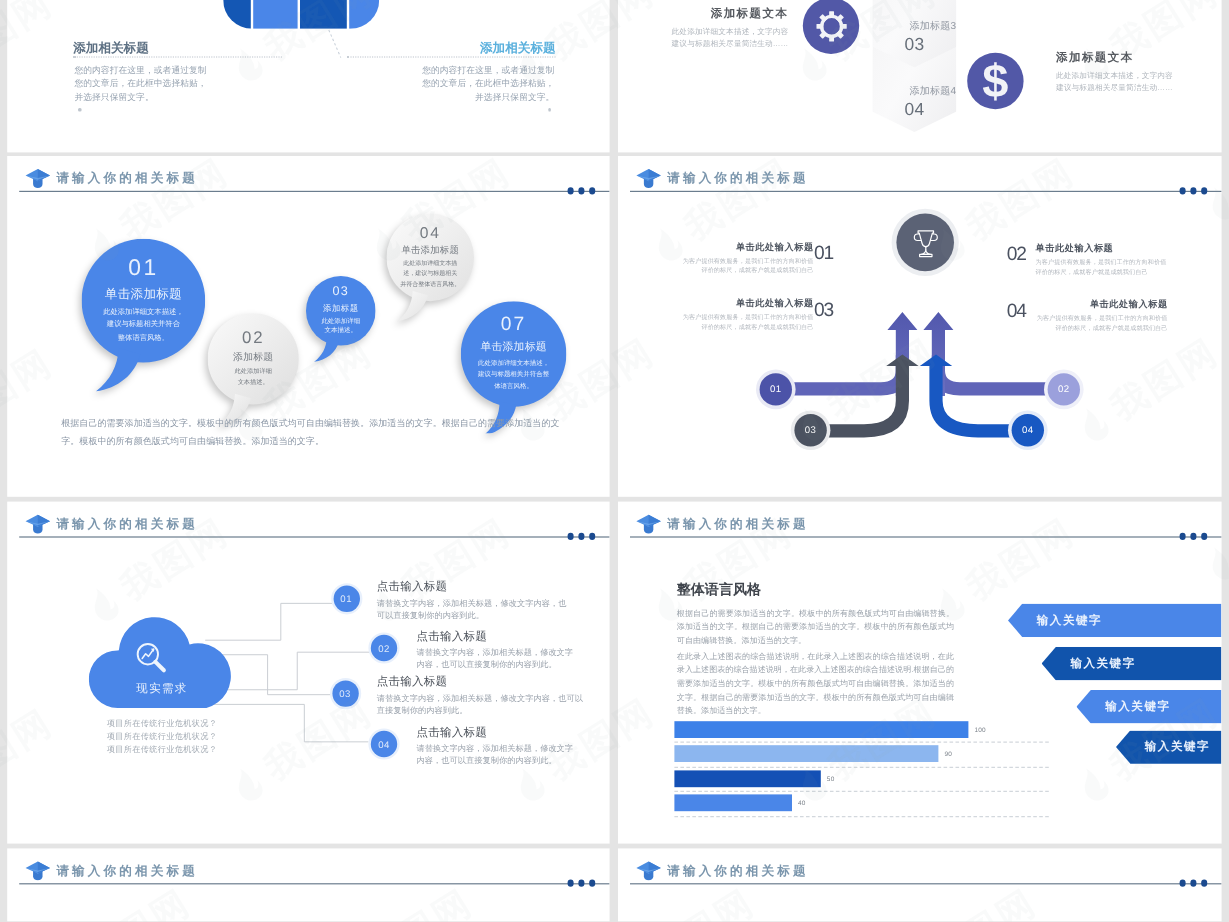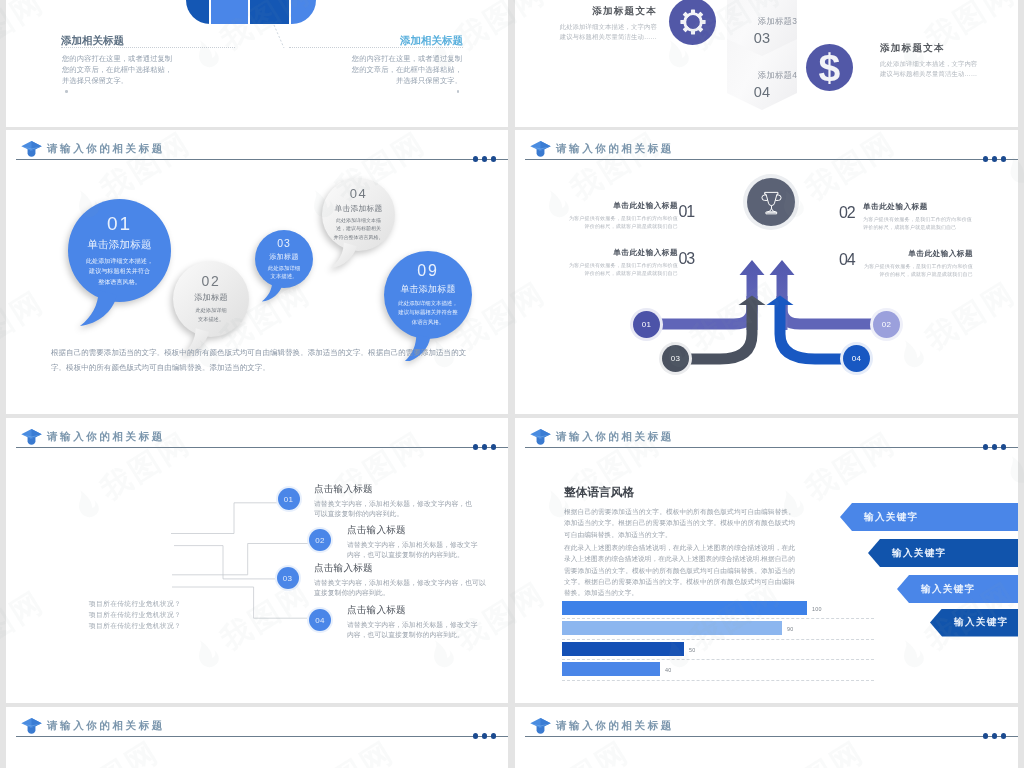--- a/index.html
+++ b/index.html
@@ -363,21 +363,21 @@
         <div class="bt">单击添加标题</div>
         <div class="bb"><span>此处添加详细文本描</span><br><span>述，建议与标题相关</span><br><span>并符合整体语言风格。</span></div>
       </div>
     </div>
     <div class="bub b5 blue">
       <svg class="bshape" viewBox="0 0 120 150" preserveAspectRatio="none">
         <path d="M60 0a60 60 0 1 0 0 120 60 60 0 0 0 0-120z" fill="#4a86e8"></path>
         <path d="M44 114 C44 130 38 143 25 153 C45 149 60 136 63 118 Z" fill="#4a86e8"></path>
       </svg>
       <div class="bin">
-        <div class="bn">09</div>
+        <div class="bn">07</div>
         <div class="bt">单击添加标题</div>
         <div class="bb"><span>此处添加详细文本描述，</span><br><span>建议与标题相关并符合整</span><br><span>体语言风格。</span></div>
       </div>
     </div>
 
     <div class="s3-foot">根据自己的需要添加适当的文字。模板中的所有颜色版式均可自由编辑替换。添加适当的文字。根据自己的需要添加适当的文字。模板中的所有颜色版式均可自由编辑替换。添加适当的文字。</div>
   </div>
 
   <div class="slide" id="s4">
     <div class="hdr">
@@ -502,20 +502,34 @@
 
     <svg class="s5-lines" viewBox="0 0 502 285" width="502" height="285">
       <g stroke="#c8ccd1" stroke-width="0.8" fill="none">
         <path d="M165 115.5 L228 115.5 L228 84.8 L274 84.8"></path>
         <path d="M168 127.6 L217 127.6 L217 160.9 L272 160.9"></path>
         <path d="M166 156.8 L241.7 156.8 L241.7 125.5 L304 125.5"></path>
         <path d="M166 169 L247.6 169 L247.6 200.2 L301 200.2"></path>
       </g>
     </svg>
 
+    <div class="s5-cloud">
+      <svg viewBox="0 0 122 76" width="122" height="76">
+        <path d="M24 76 A24 24 0 0 1 24 28 A3 3 0 0 1 25 28 A30 30 0 0 1 84 23 A21 21 0 0 1 98 76 Z" fill="#4a86e8"></path>
+      </svg>
+      <span class="s5-mag">
+        <svg viewBox="0 0 40 40" width="32" height="32">
+          <circle cx="16.5" cy="16.5" r="10.6" fill="none" stroke="#eef5fd" stroke-width="2"></circle>
+          <path d="M24.4 24.4 L33.2 33.2" stroke="#eef5fd" stroke-width="4.2" stroke-linecap="round"></path>
+          <path d="M10.6 21 L14.2 16 L17.2 18.7 L22.4 11.3" fill="none" stroke="#eef5fd" stroke-width="1.6" stroke-linecap="round" stroke-linejoin="round"></path>
+          <path d="M19.6 10.9 L23.3 10.4 L22.8 14.1 Z" fill="#eef5fd"></path>
+        </svg>
+      </span>
+      <span class="s5-cl">现实需求</span>
+    </div>
     <div class="s5-cap">
       <span>项目所在传统行业危机状况？</span><br>
       <span>项目所在传统行业危机状况？</span><br>
       <span>项目所在传统行业危机状况？</span>
     </div>
 
     <div class="s5-step st1">
       <div class="s5-bdg">01</div>
       <div class="s5-t">点击输入标题</div>
       <div class="s5-b">请替换文字内容，添加相关标题，修改文字内容，也可以直接复制你的内容到此。</div>

